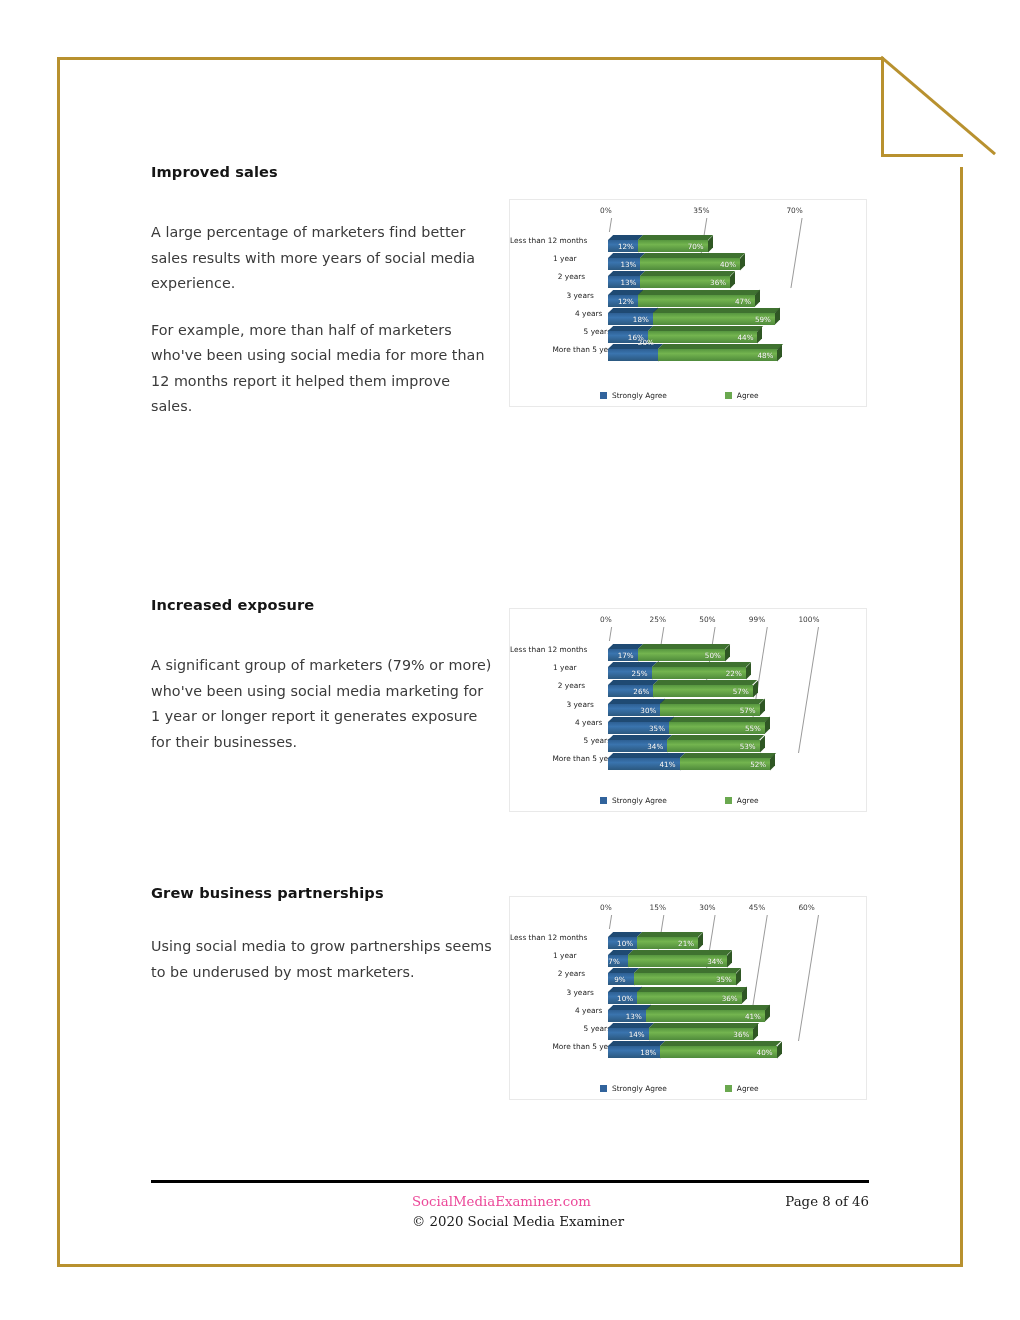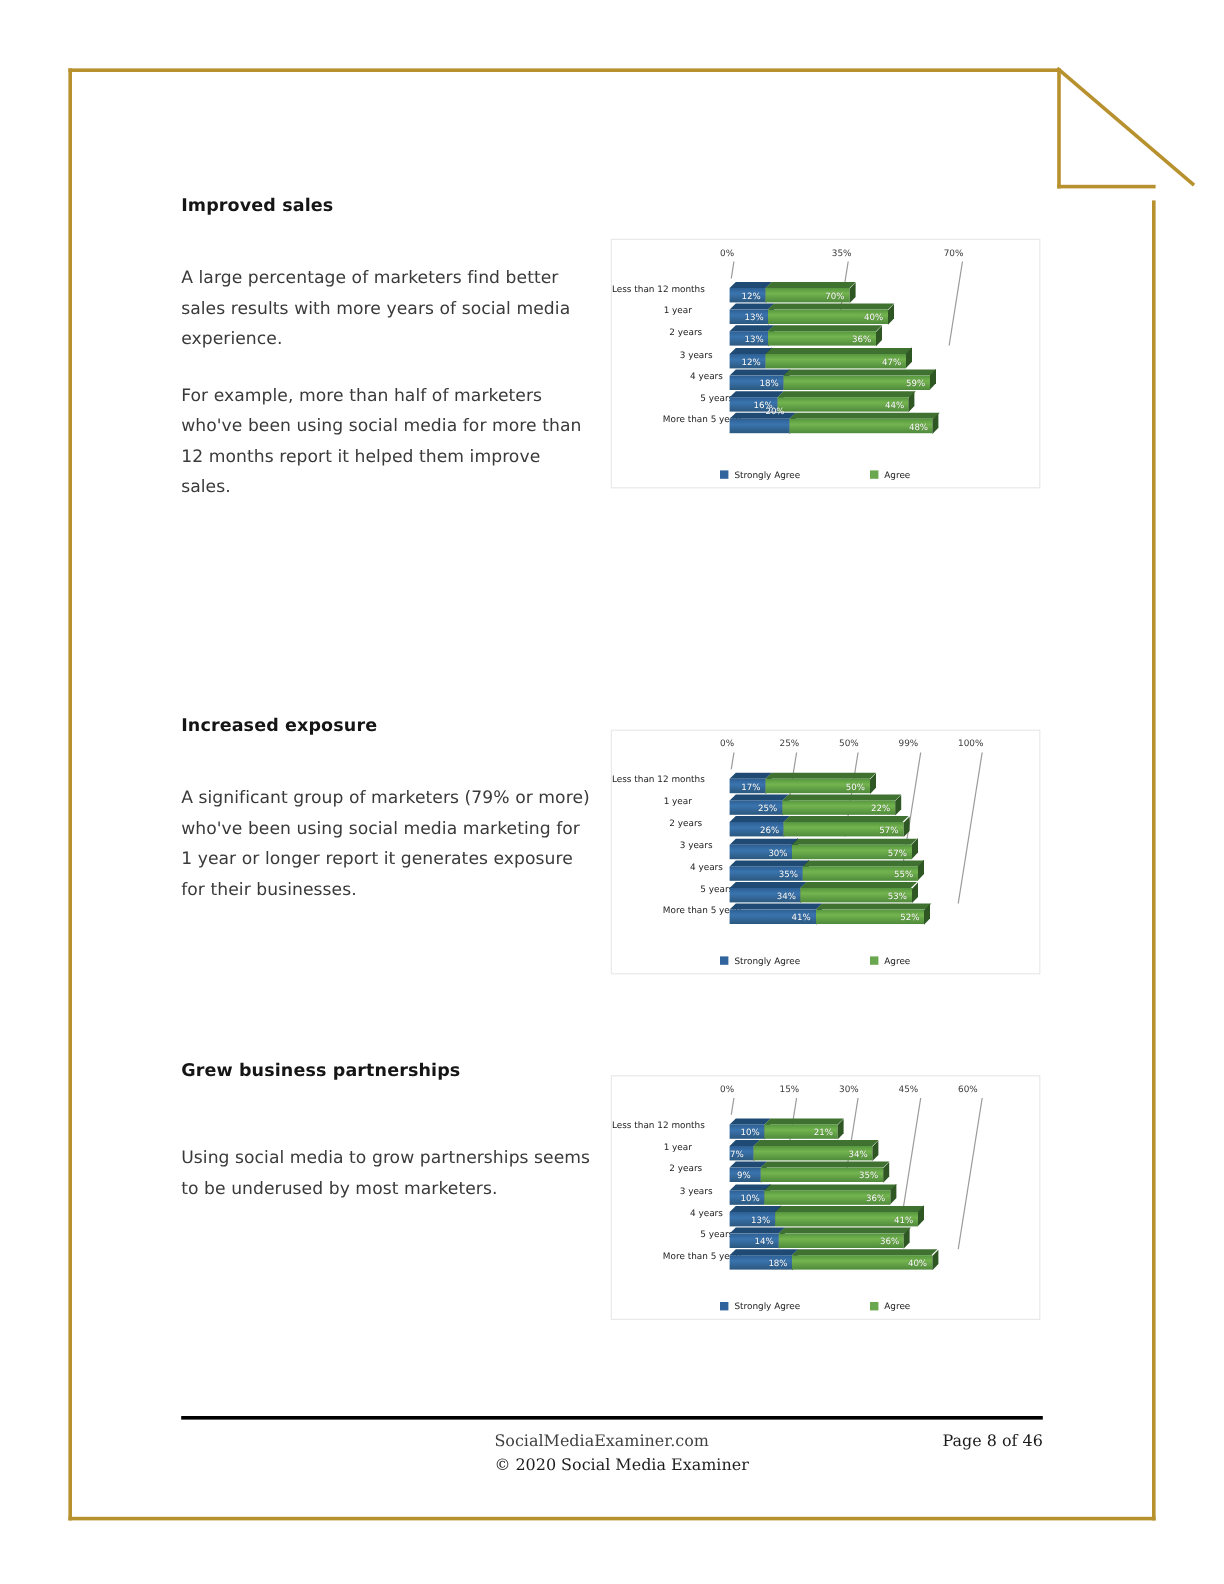--- a/index.html
+++ b/index.html
@@ -48,21 +48,21 @@
   .vallbl{position:absolute;font-size:7.2px;color:#ffffff;font-family:"DejaVu Sans",sans-serif;white-space:nowrap;z-index:6;text-shadow:0 0 1px rgba(0,0,0,.35);}
 
   .legend{position:absolute;display:flex;align-items:center;gap:6px;font-size:7.4px;color:#1c1c1c;font-family:"DejaVu Sans",sans-serif;}
   .swatch{width:7px;height:7px;display:inline-block;}
   .sw-blue{background:#31639c;}
   .sw-green{background:#6aa84f;}
 
   
   #footer-rule{position:absolute;left:151px;top:1180px;width:718px;height:2.5px;background:#000000;}
   .foot{position:absolute;font-family:"DejaVu Serif",serif;font-size:13.3px;color:#1a1a1a;line-height:20px;}
-  .foot-link{color:#404040;}
+  .foot-link{color:#ec4899;}
   #foot-left{left:151px;top:1192px;}
   #foot-center{left:412px;top:1192px;text-align:left;}
   #foot-right{left:700px;top:1192px;width:169px;text-align:right;}
 </style>
 </head>
 <body>
 
 <div id="page-frame">
   <div class="edge edge-left"></div>
   <div class="edge edge-bottom"></div>
@@ -83,21 +83,21 @@
     <div class="para">For example, more than half of marketers who've been using social media for more than 12 months report it helped them improve sales.</div>
   </div>
 
   <div class="section" style="left:151px;top:584px;width:345px;">
     <div class="heading">Increased exposure</div>
     <div class="para" style="margin-top:40px;">A significant group of marketers (79% or more) who've been using social media marketing for 1 year or longer report it generates exposure for their businesses.</div>
   </div>
 
   <div class="section" style="left:151px;top:872px;width:350px;">
     <div class="heading">Grew business partnerships</div>
-    <div class="para" style="margin-top:52px;">Using social media to grow partnerships seems to be underused by most marketers.</div>
+    <div class="para" style="margin-top:33px;">Using social media to grow partnerships seems to be underused by most marketers.</div>
   </div>
 
   <div class="chart" id="chart-0" style="left:509px;top:199px;width:356px;height:206px;">
       <div class="chart-inner">
         <div class="axis-lbl" style="left: 90px; top: 6px;">0%</div>
         <div class="tick" style="left: 100px; top: 18px; height: 14px; transform: skewX(-9deg);"></div>
         <div class="axis-lbl" style="left: 183.2px; top: 6px;">35%</div>
         <div class="tick" style="left: 193.2px; top: 18px; height: 42px; transform: skewX(-9deg);"></div>
         <div class="axis-lbl" style="left: 276.4px; top: 6px;">70%</div>
         <div class="tick" style="left: 286.4px; top: 18px; height: 70px; transform: skewX(-9deg);"></div>

